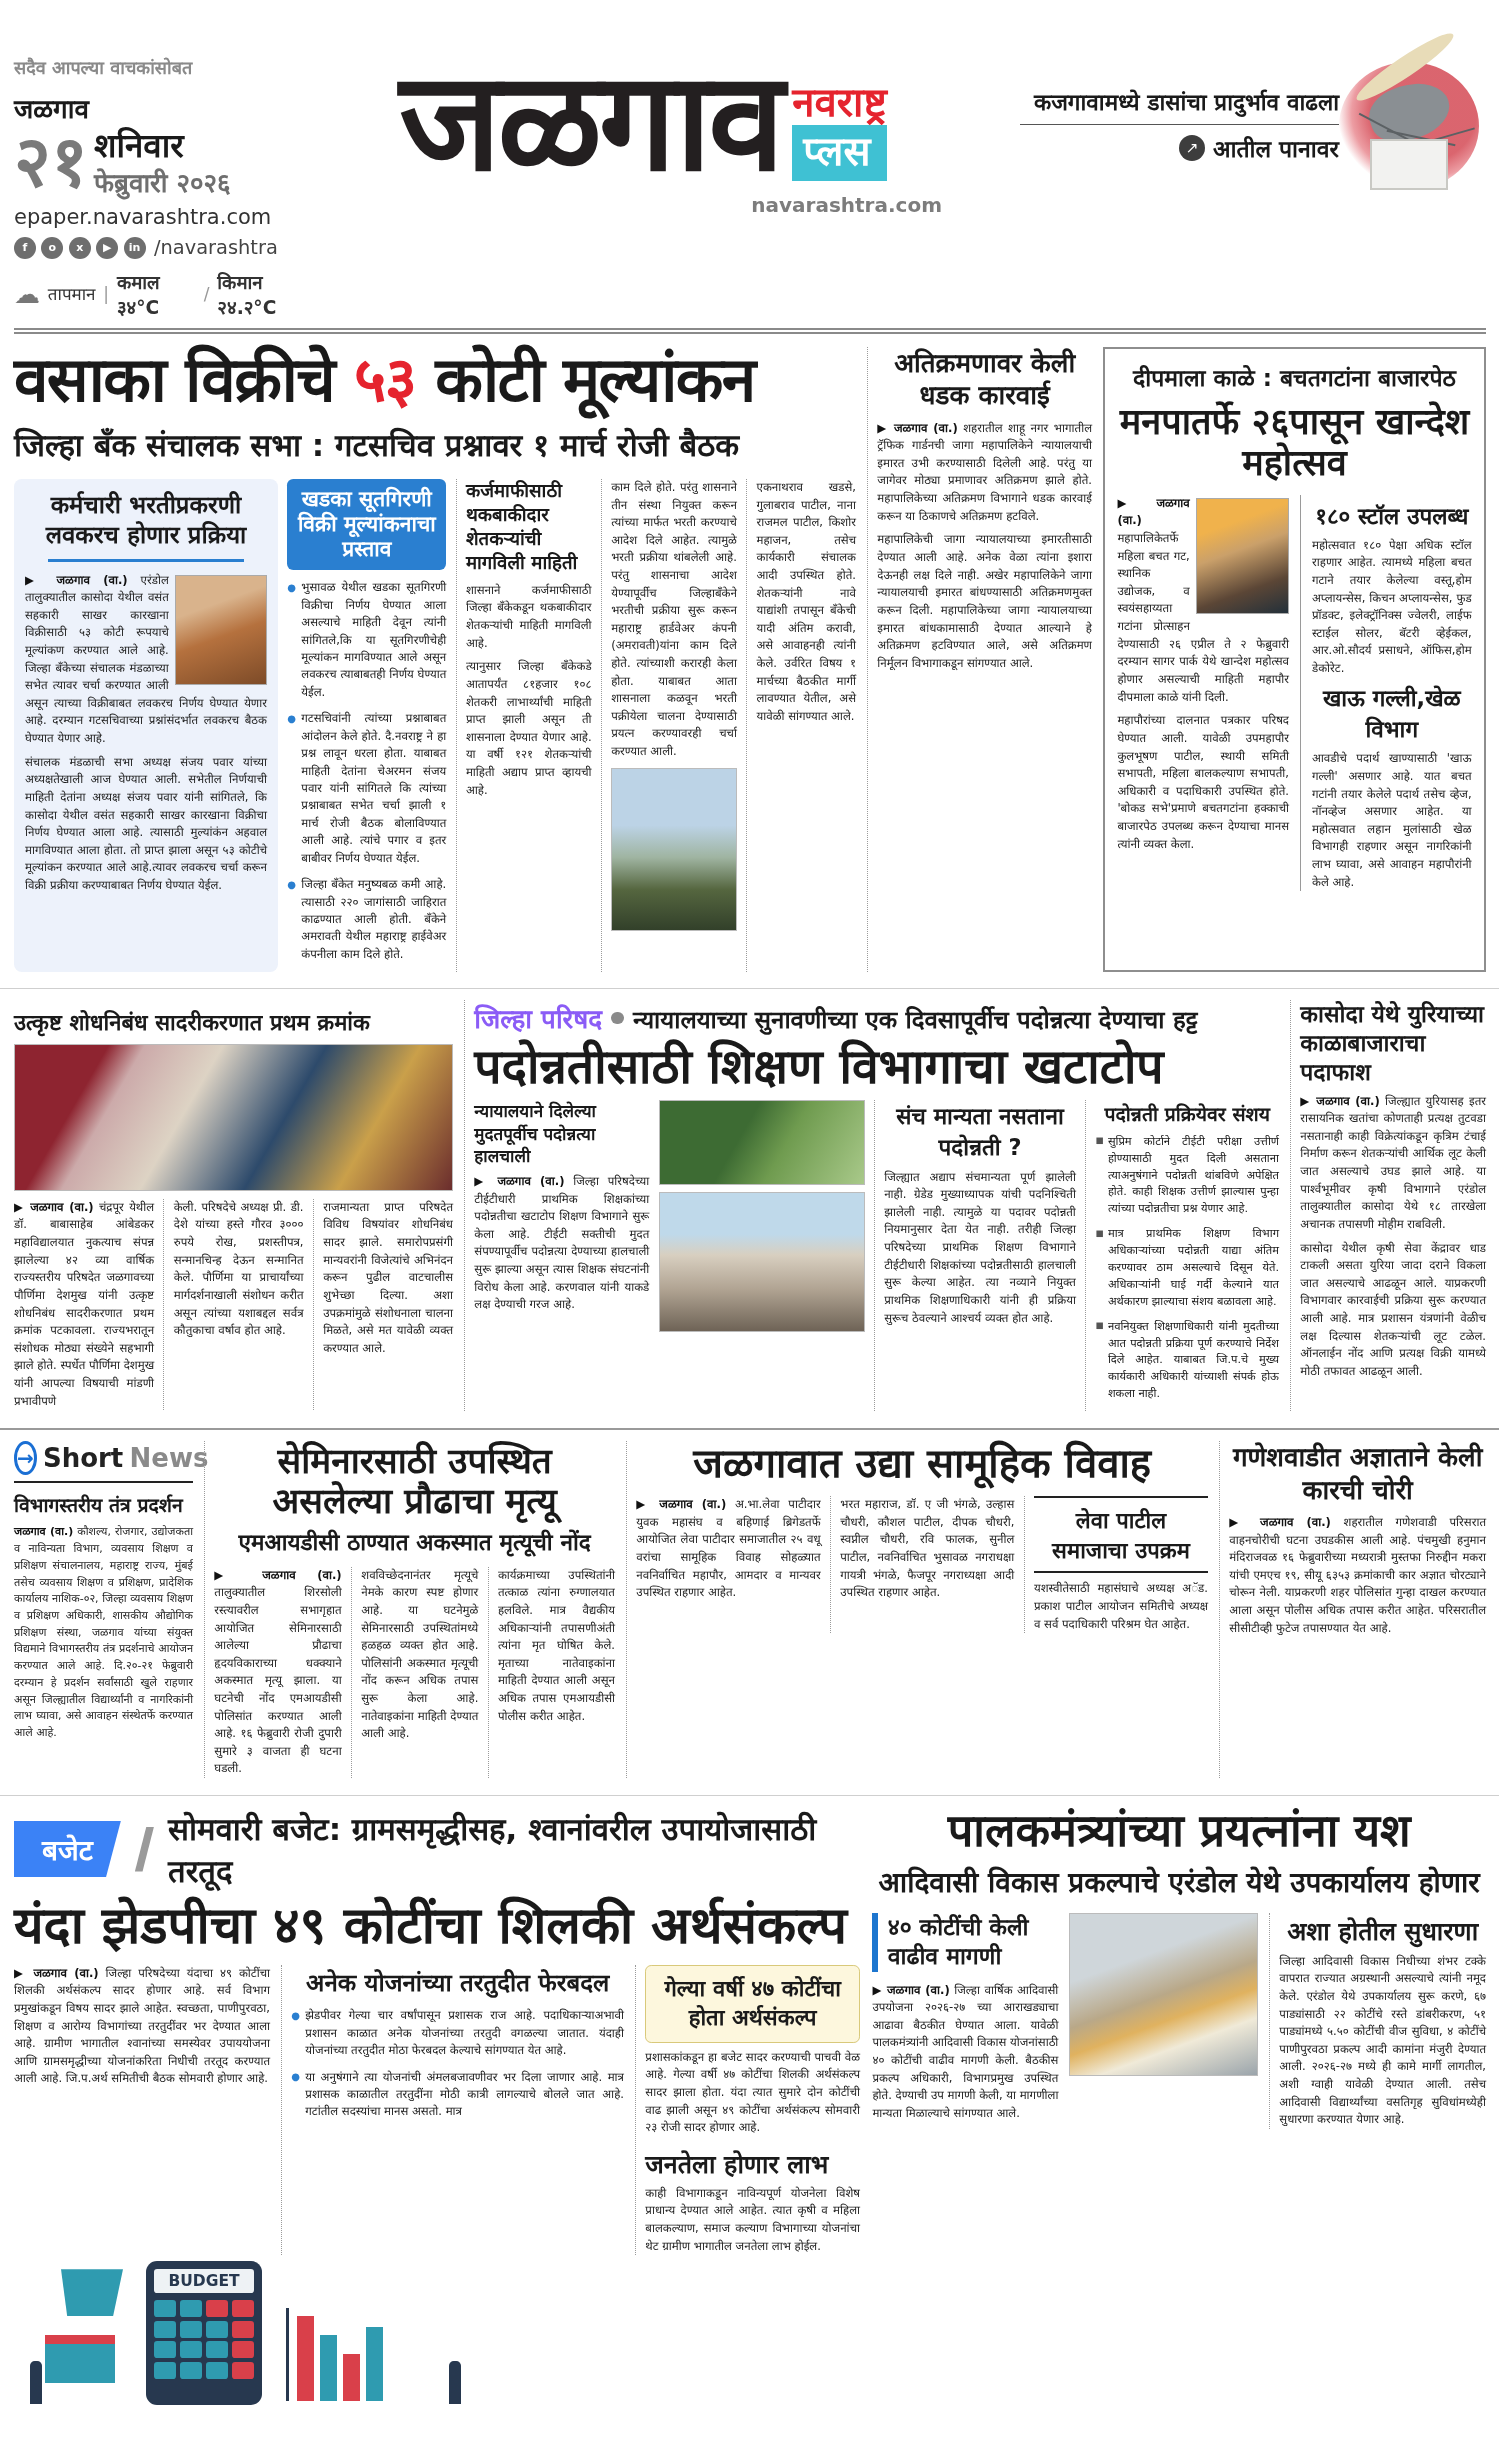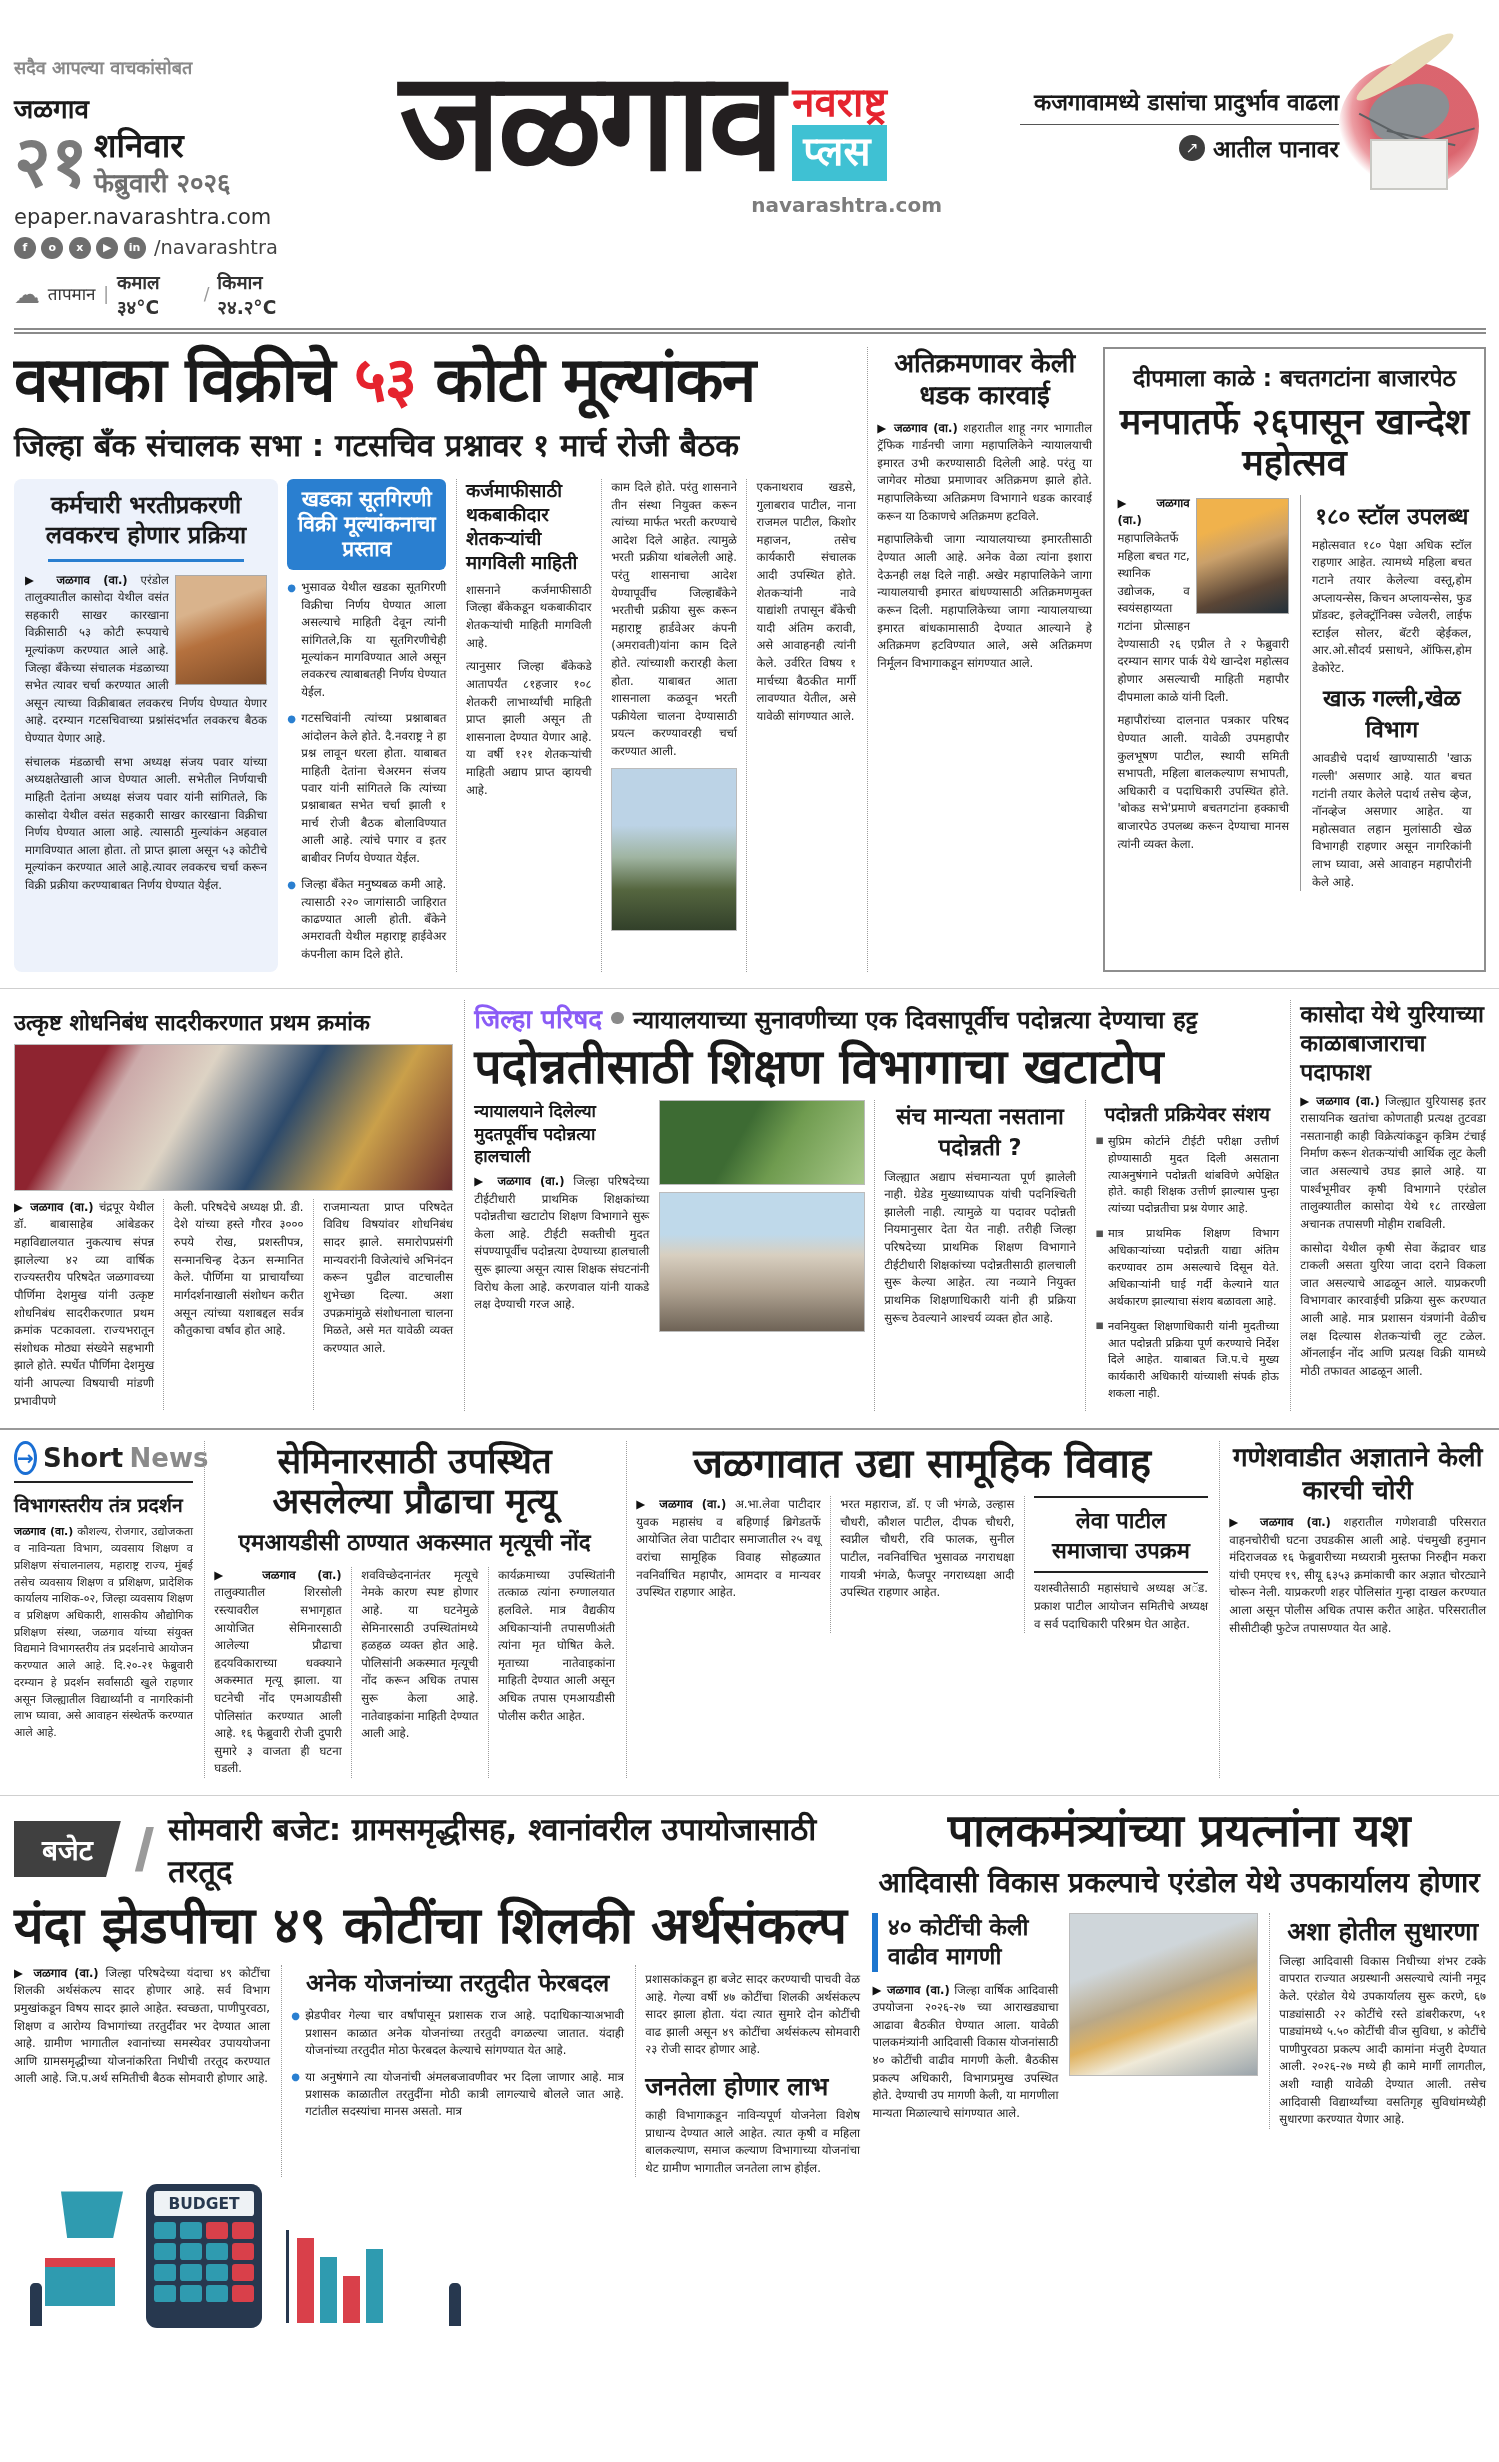--- a/index.html
+++ b/index.html
@@ -109,21 +109,21 @@
   .sem-h { font-size:35px; font-weight:900; text-align:center; line-height:1.15; }
   .sem-sub { font-size:22.5px; font-weight:900; text-align:center; margin:4.7px 0 9.3px; }
   .cols3 { display:grid; grid-template-columns:1fr 1fr 1fr; gap:9.3px; }
   .viv-h { font-size:40px; font-weight:900; text-align:center; line-height:1.1; margin-bottom:11px; }
   .viv-grid { display:grid; grid-template-columns:1fr 1fr 1fr; gap:9.3px; }
   .viv-box-t { font-size:22px; font-weight:900; text-align:center; border-top:2.3px solid #222; border-bottom:2.3px solid #222; padding:6.2px 1.6px; margin-bottom:7.8px; }
 
   
   .bottom-band { display:grid; grid-template-columns:846px 1fr; gap:12.4px; border-top:0.8px solid #cfcfcf; margin-top:9.3px; }
   .bud-tagrow { display:flex; align-items:center; gap:14px; margin-bottom:7.8px; }
-  .bud-tag { background:#404040; color:#fff; font-size:28px; font-weight:900; padding:9.3px 28px; clip-path:polygon(0 0,100% 0,86% 100%,0 100%); }
+  .bud-tag { background:#3b82f6; color:#fff; font-size:28px; font-weight:900; padding:9.3px 28px; clip-path:polygon(0 0,100% 0,86% 100%,0 100%); }
   .bud-slash { width:20px; height:45px; background:#9a9a9a; clip-path:polygon(60% 0,100% 0,40% 100%,0 100%); }
   .bud-banner { font-size:31px; font-weight:900; }
   .bud-h { font-size:51px; font-weight:900; line-height:1.05; margin:4.7px 0 12.4px; }
   .bud-grid { display:grid; grid-template-columns:256px 1fr 225px; gap:11px; }
   .bud-sub { font-size:24px; font-weight:900; text-align:center; margin-bottom:7.8px; }
   .ybox { background:#fdf7dd; border:0.8px solid #d9c97a; border-radius:6.2px; padding:9.3px; font-size:22px; font-weight:900; text-align:center; line-height:1.3; }
   .janata-t { font-size:25px; font-weight:900; margin:9.3px 0 4.7px; }
   .illus { position:relative; height:147px; margin-top:6.2px; }
   .calc { position:absolute; left:132px; top:0; width:116px; height:144px; background:#27384f; border-radius:11px; padding:7.8px; }
   .calc .scr { background:#eef2f5; border-radius:3.1px; text-align:center; font-weight:900; font-size:15.5px; color:#27384f; padding:3.1px 0; }
@@ -373,20 +373,21 @@
       <div class="bud-grid">
         <div class="body-txt"><span class="lead-mark">▶  जळगाव (वा.)</span> <span>जिल्हा परिषदेच्या यंदाचा ४९ कोटींचा शिलकी अर्थसंकल्प सादर होणार आहे. सर्व विभाग प्रमुखांकडून विषय सादर झाले आहेत. स्वच्छता, पाणीपुरवठा, शिक्षण व आरोग्य विभागांच्या तरतुदींवर भर देण्यात आला आहे. ग्रामीण भागातील श्वानांच्या समस्येवर उपाययोजना आणि ग्रामसमृद्धीच्या योजनांकरिता निधीची तरतूद करण्यात आली आहे. जि.प.अर्थ समितीची बैठक सोमवारी होणार आहे.</span></div>
         <div class="vr">
           <div class="bud-sub">अनेक योजनांच्या तरतुदीत फेरबदल</div>
           <ul class="kbullets">
             <li>झेडपीवर गेल्या चार वर्षांपासून प्रशासक राज आहे. पदाधिकाऱ्याअभावी प्रशासन काळात अनेक योजनांच्या तरतुदी वगळल्या जातात. यंदाही योजनांच्या तरतुदीत मोठा फेरबदल केल्याचे सांगण्यात येत आहे.</li>
             <li>या अनुषंगाने त्या योजनांची अंमलबजावणीवर भर दिला जाणार आहे. मात्र प्रशासक काळातील तरतुदींना मोठी कात्री लागल्याचे बोलले जात आहे. गटांतील सदस्यांचा मानस असतो. मात्र</li>
           </ul>
         </div>
         <div class="vr">
+          <div class="ybox">गेल्या वर्षी ४७ कोटींचा होता अर्थसंकल्प</div>
           <div class="body-txt" style="margin-top:6.2px;">प्रशासकांकडून हा बजेट सादर करण्याची पाचवी वेळ आहे. गेल्या वर्षी ४७ कोटींचा शिलकी अर्थसंकल्प सादर झाला होता. यंदा त्यात सुमारे दोन कोटींची वाढ झाली असून ४९ कोटींचा अर्थसंकल्प सोमवारी २३ रोजी सादर होणार आहे.</div>
           <div class="janata-t">जनतेला होणार लाभ</div>
           <div class="body-txt">काही विभागाकडून नाविन्यपूर्ण योजनेला विशेष प्राधान्य देण्यात आले आहेत. त्यात कृषी व महिला बालकल्याण, समाज कल्याण विभागाच्या योजनांचा थेट ग्रामीण भागातील जनतेला लाभ होईल.</div>
         </div>
       </div>
       <div class="illus">
         <div class="cart"></div>
         <div class="cal"></div>
         <div class="calc">
           <div class="scr">BUDGET</div>

